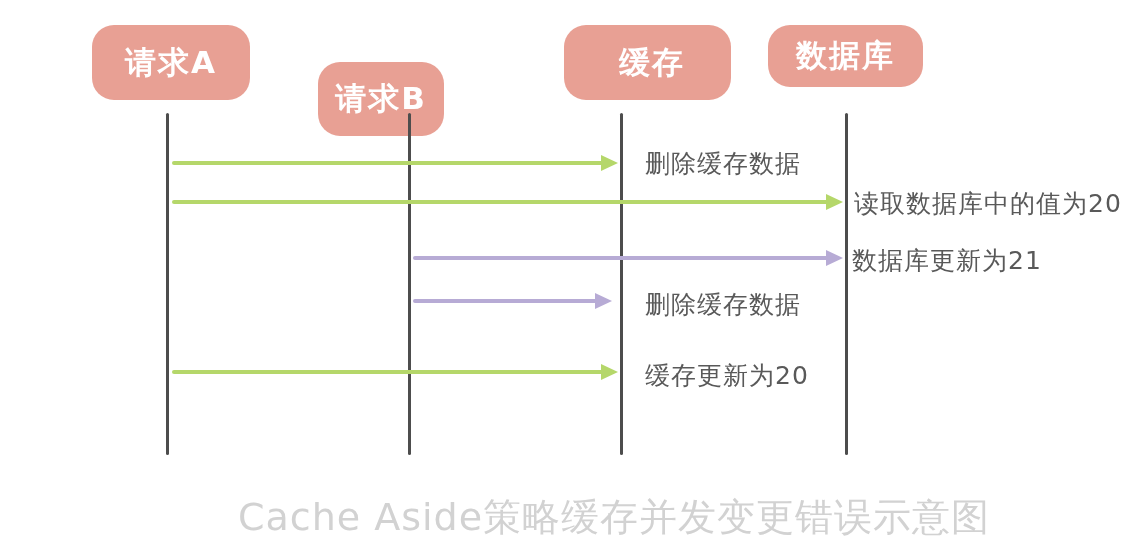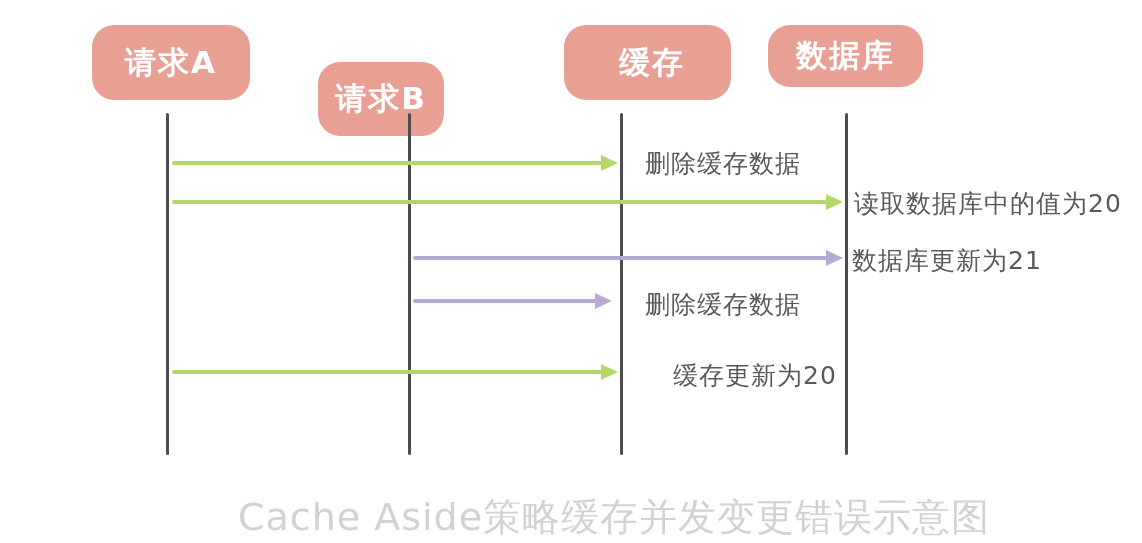--- a/index.html
+++ b/index.html
@@ -112,17 +112,17 @@
   </div>
   <div class="arrow green" style="left:172px; top:364px; width:446px;">
     <div class="shaft"></div>
     <div class="head"></div>
   </div>
 
   <div class="msg-label" style="left:645px; top:147px;">删除缓存数据</div>
   <div class="msg-label" style="left:854px; top:187px;text-align:right;">读取数据库中的值为20</div>
   <div class="msg-label" style="left:852px; top:244px;">数据库更新为21</div>
   <div class="msg-label" style="left:645px; top:288px;">删除缓存数据</div>
-  <div class="msg-label" style="left:645px; top:359px;margin-left:28px;">缓存更新为20</div>
+  <div class="msg-label" style="left:645px; top:359px;">缓存更新为20</div>
 
   <div class="caption">Cache Aside策略缓存并发变更错误示意图</div>
 
 </div>
 
 </body></html>

